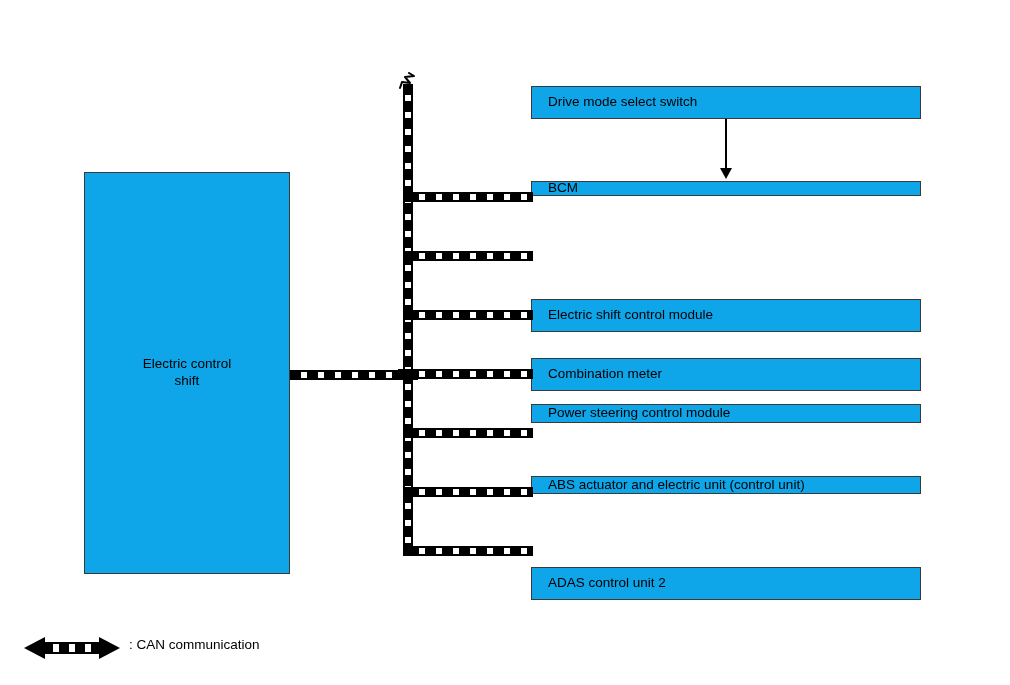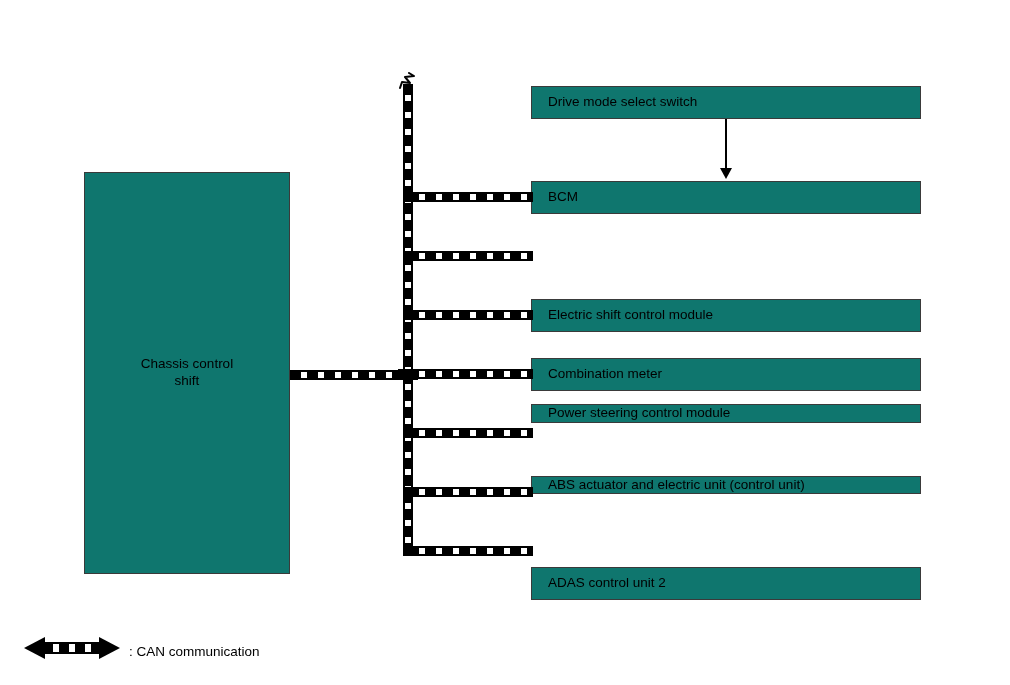--- a/index.html
+++ b/index.html
@@ -16,21 +16,21 @@
     width: 1010px;
     height: 685px;
     background: #ffffff;
     overflow: hidden;
   }
 
   
   .node-box {
     position: absolute;
     box-sizing: border-box;
-    background: #0f766e;
+    background: #0ea5e9;
     border: 1.5px solid #3a3a3a;
     display: flex;
     align-items: center;
     font-size: 13.5px;
     line-height: 1.25;
     color: #000000;
     white-space: nowrap;
   }
   .node-box.right-node {
     padding-left: 16px;
@@ -114,21 +114,21 @@
     width: 0; height: 0;
     border-left: 6px solid transparent;
     border-right: 6px solid transparent;
     border-top: 11px solid #000000;
   }
 
   
   .legend {
     position: absolute;
     display: flex;
-    align-items: flex-end;
+    align-items: flex-start;
   }
   .legend-symbol {
     position: relative;
     width: 96px;
     height: 22px;
     flex: 0 0 auto;
   }
   .legend-bar {
     position: absolute;
     left: 19px;
@@ -175,30 +175,30 @@
     white-space: nowrap;
   }
 </style>
 </head>
 <body>
 
 <div id="canvas">
 
   <div class="node-box main-node" style="left:84px; top:172px; width:206px; height:402px;">
     <span>
-      <span class="node-label">Chassis control</span>
+      <span class="node-label">Electric control</span>
       <span class="node-label">shift</span>
     </span>
   </div>
 
   <div class="node-box right-node" style="left:531px; top:86px; width:390px; height:33px;">
     <span>Drive mode select switch</span>
   </div>
 
-  <div class="node-box right-node" style="left:531px; top:181px; width:390px; height:33px;">
+  <div class="node-box right-node" style="left:531px; top:181px; width:390px; height:15px;">
     <span>BCM</span>
   </div>
 
 
   <div class="node-box right-node" style="left:531px; top:358px; width:390px; height:33px;">
     <span>Combination meter</span>
   </div>
 
   <div class="node-box right-node" style="left:531px; top:299px; width:390px; height:33px;">
     <span>Electric shift control module</span>

